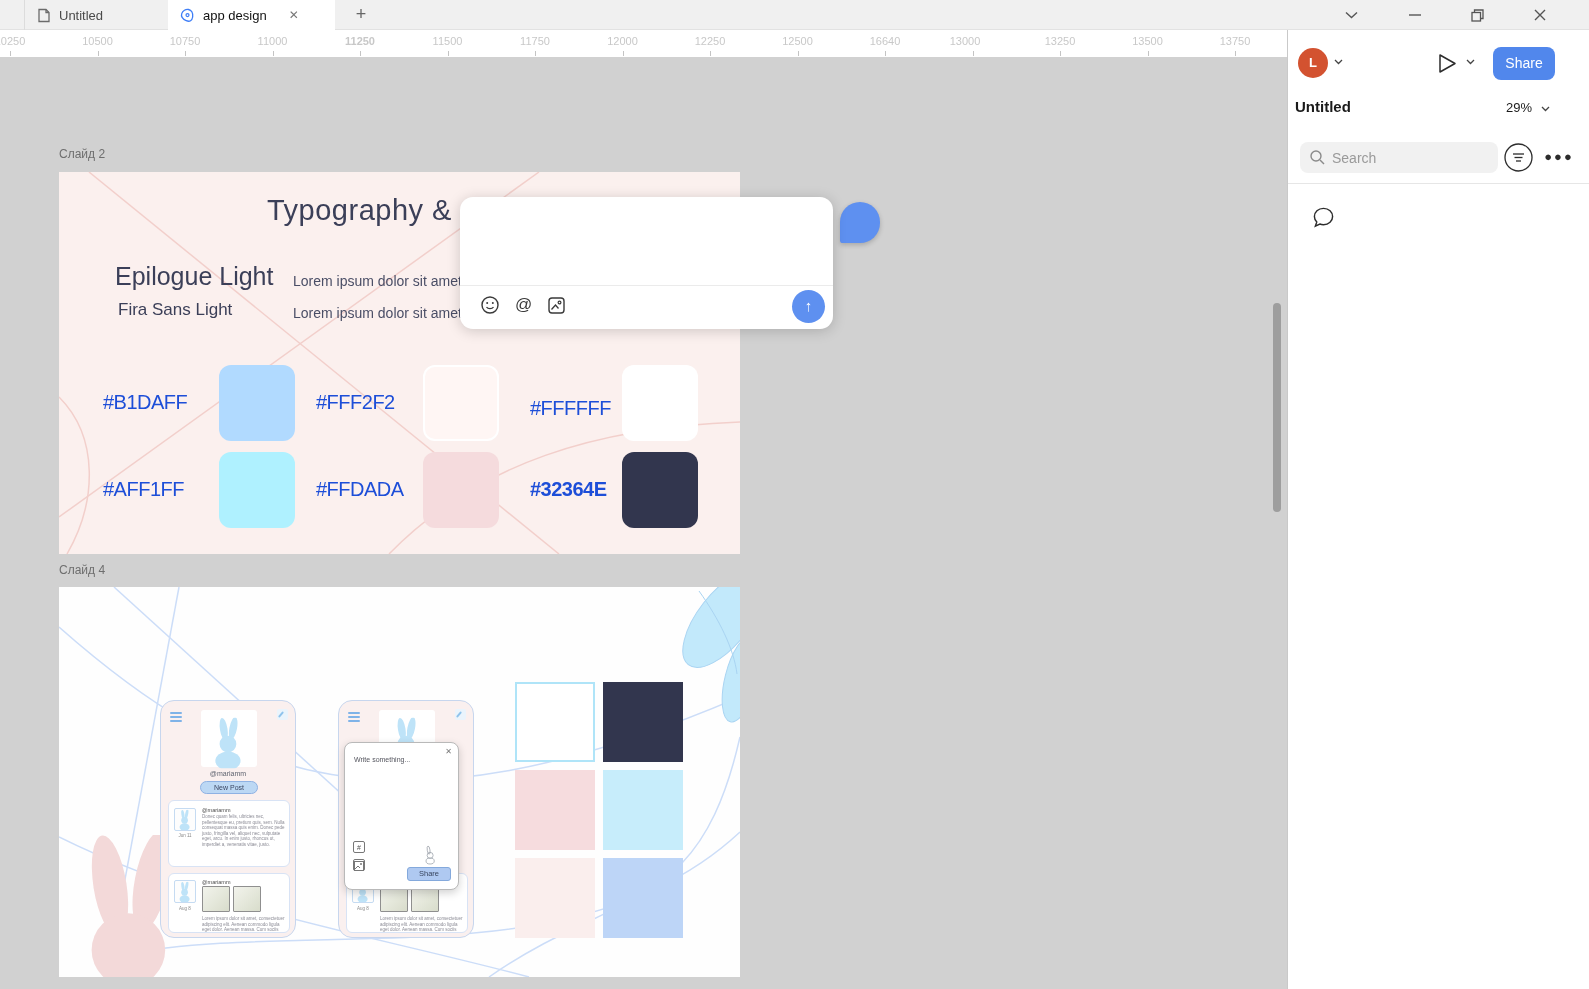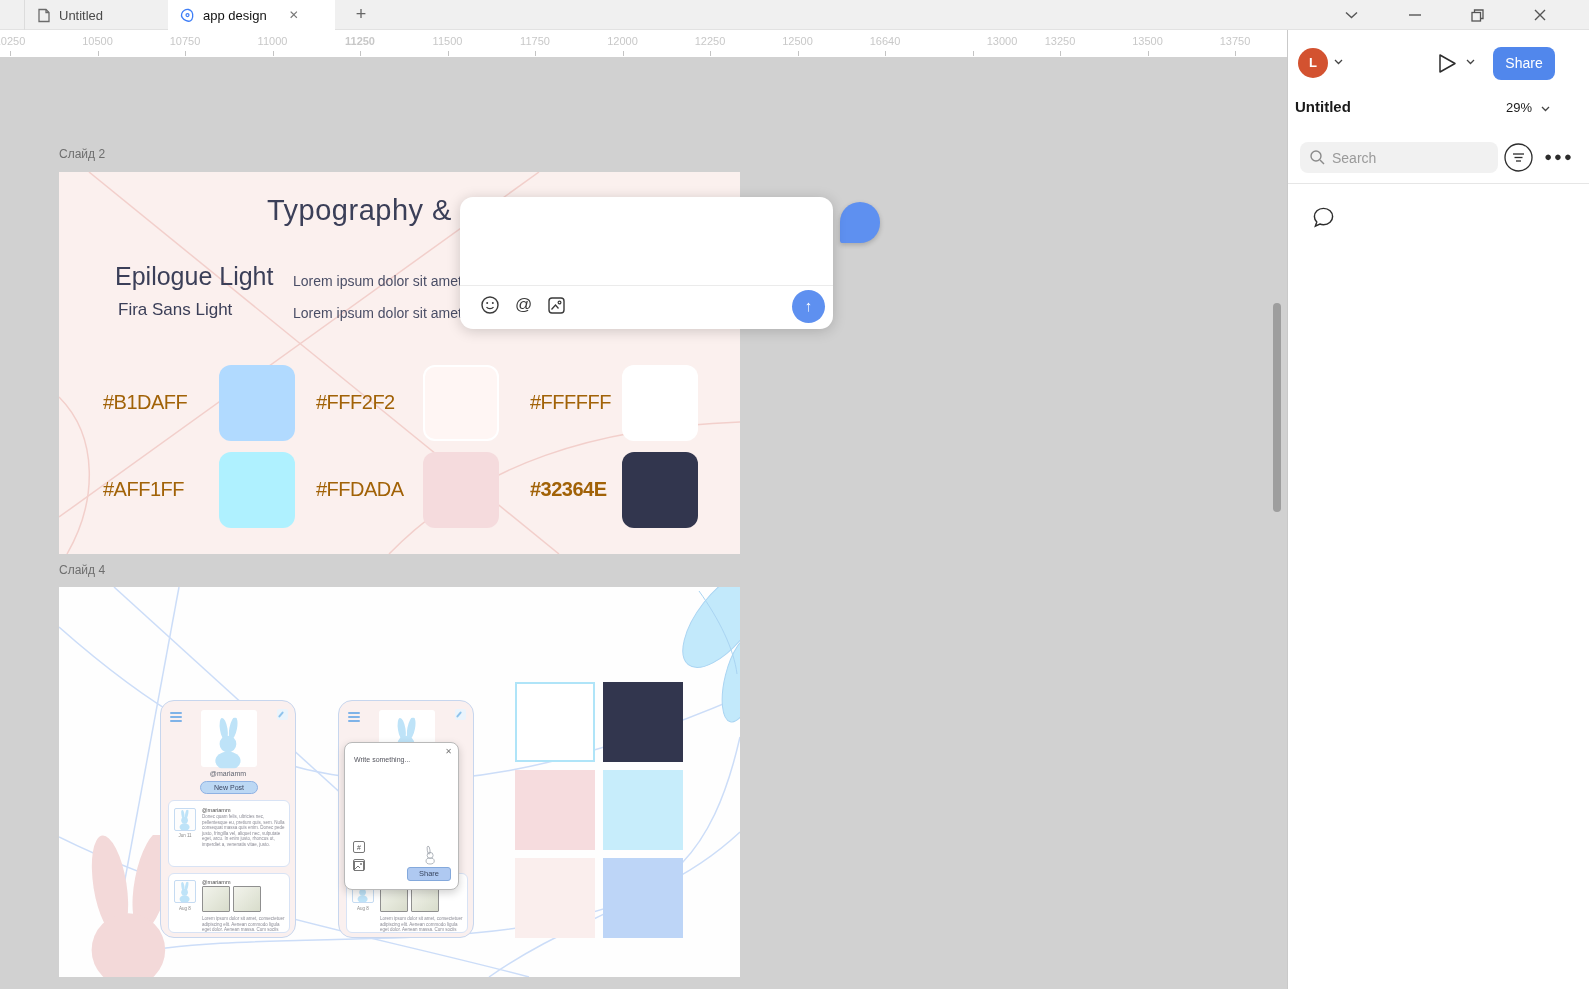--- a/index.html
+++ b/index.html
@@ -25,21 +25,21 @@
   #canvas { position:absolute; left:0; top:57px; width:1287px; height:932px; background:#D1D1D1; overflow:hidden; }
   .slide-label { position:absolute; font-size:12px; color:#6E6E6E; }
   .frame { position:absolute; width:681px; overflow:hidden; }
   #slide3 { left:59px; top:115px; height:382px; background:#FBF0EE; }
   #slide4 { left:59px; top:530px; height:390px; background:#FEFEFE; }
 
   #slide3-title { position:absolute; left:208px; top:22px; font-size:29px; font-weight:300; color:#3B3F58; letter-spacing:.5px; }
   #font-primary { position:absolute; left:56px; top:90px; font-size:25px; font-weight:300; color:#3B3F58; }
   #font-secondary { position:absolute; left:59px; top:128px; font-size:17px; font-weight:300; color:#3B3F58; }
   .lorem-line { position:absolute; left:234px; font-size:14px; font-weight:300; color:#4A4E66; white-space:nowrap; }
-  .swatch-label { position:absolute; font-size:20px; font-weight:400; color:#a16207; letter-spacing:-0.5px; }
+  .swatch-label { position:absolute; font-size:20px; font-weight:400; color:#1d4ed8; letter-spacing:-0.5px; }
   .swatch-box { position:absolute; width:76px; height:76px; border-radius:12px; }
 
   .s4-swatch { position:absolute; width:80px; height:80px; }
 
   
   .phone { position:absolute; top:113px; width:136px; height:238px; background:#FAF0EF; border:1px solid #C7D6EE; border-radius:14px; }
   .burger { position:absolute; left:9px; top:11px; width:12px; }
   .burger i { display:block; height:2px; background:#7FB3E8; margin-bottom:2px; border-radius:1px; }
   .edit-ic { position:absolute; right:7px; top:8px; width:11px; height:11px; background:#EAF4FC; border-radius:2px; }
   .edit-ic:after { content:""; position:absolute; left:3px; top:2px; width:2px; height:7px; background:#8FC3EC; transform:rotate(40deg); border-radius:1px; }
@@ -159,21 +159,21 @@
       <span class="ruler-label" style="left: 535px;">11750</span>
       <i class="ruler-tick" style="left: 535px;"></i>
       <span class="ruler-label" style="left: 622.5px;">12000</span>
       <i class="ruler-tick" style="left: 622.5px;"></i>
       <span class="ruler-label" style="left: 710px;">12250</span>
       <i class="ruler-tick" style="left: 710px;"></i>
       <span class="ruler-label" style="left: 797.5px;">12500</span>
       <i class="ruler-tick" style="left: 797.5px;"></i>
       <span class="ruler-label" style="left: 885px;">16640</span>
       <i class="ruler-tick" style="left: 885px;"></i>
-      <span class="ruler-label" style="left: 1002px;">13000</span>
+      <span class="ruler-label" style="left: 965px;">13000</span>
       <i class="ruler-tick" style="left: 972.5px;"></i>
       <span class="ruler-label" style="left: 1060px;">13250</span>
       <i class="ruler-tick" style="left: 1060px;"></i>
       <span class="ruler-label" style="left: 1147.5px;">13500</span>
       <i class="ruler-tick" style="left: 1147.5px;"></i>
       <span class="ruler-label" style="left: 1235px;">13750</span>
       <i class="ruler-tick" style="left: 1235px;"></i>
     </div>
 
   <div id="canvas">
@@ -190,21 +190,21 @@
       <div id="slide3-title">Typography &amp; Colors</div>
       <div id="font-primary">Epilogue Light</div>
       <div id="font-secondary">Fira Sans Light</div>
       <div class="lorem-line" style="top:101px;">Lorem ipsum dolor sit amet</div>
       <div class="lorem-line" style="top:133px;">Lorem ipsum dolor sit amet</div>
       <div>
           <div class="swatch-label" style="left: 44px; top: 219px;">#B1DAFF</div>
           <div class="swatch-box" style="left: 160px; top: 193px; background: rgb(177, 218, 255);"></div>
           <div class="swatch-label" style="left: 257px; top: 219px;">#FFF2F2</div>
           <div class="swatch-box" style="left: 364px; top: 193px; background: rgb(255, 246, 244); border: 2px solid rgb(255, 255, 255);"></div>
-          <div class="swatch-label" style="left: 471px; top: 219px;">#FFFFFF</div>
+          <div class="swatch-label" style="left: 471px; top: 225px;">#FFFFFF</div>
           <div class="swatch-box" style="left: 563px; top: 193px; background: rgb(255, 255, 255);"></div>
           <div class="swatch-label" style="left: 44px; top: 306px;">#AFF1FF</div>
           <div class="swatch-box" style="left: 160px; top: 280px; background: rgb(175, 241, 255);"></div>
           <div class="swatch-label" style="left: 257px; top: 306px;">#FFDADA</div>
           <div class="swatch-box" style="left: 364px; top: 280px; background: rgb(245, 219, 221);"></div>
           <div class="swatch-label" style="left: 471px; top: 306px; font-weight: bold;">#32364E</div>
           <div class="swatch-box" style="left: 563px; top: 280px; background: rgb(50, 54, 78);"></div>
         </div>
     </div>
 

